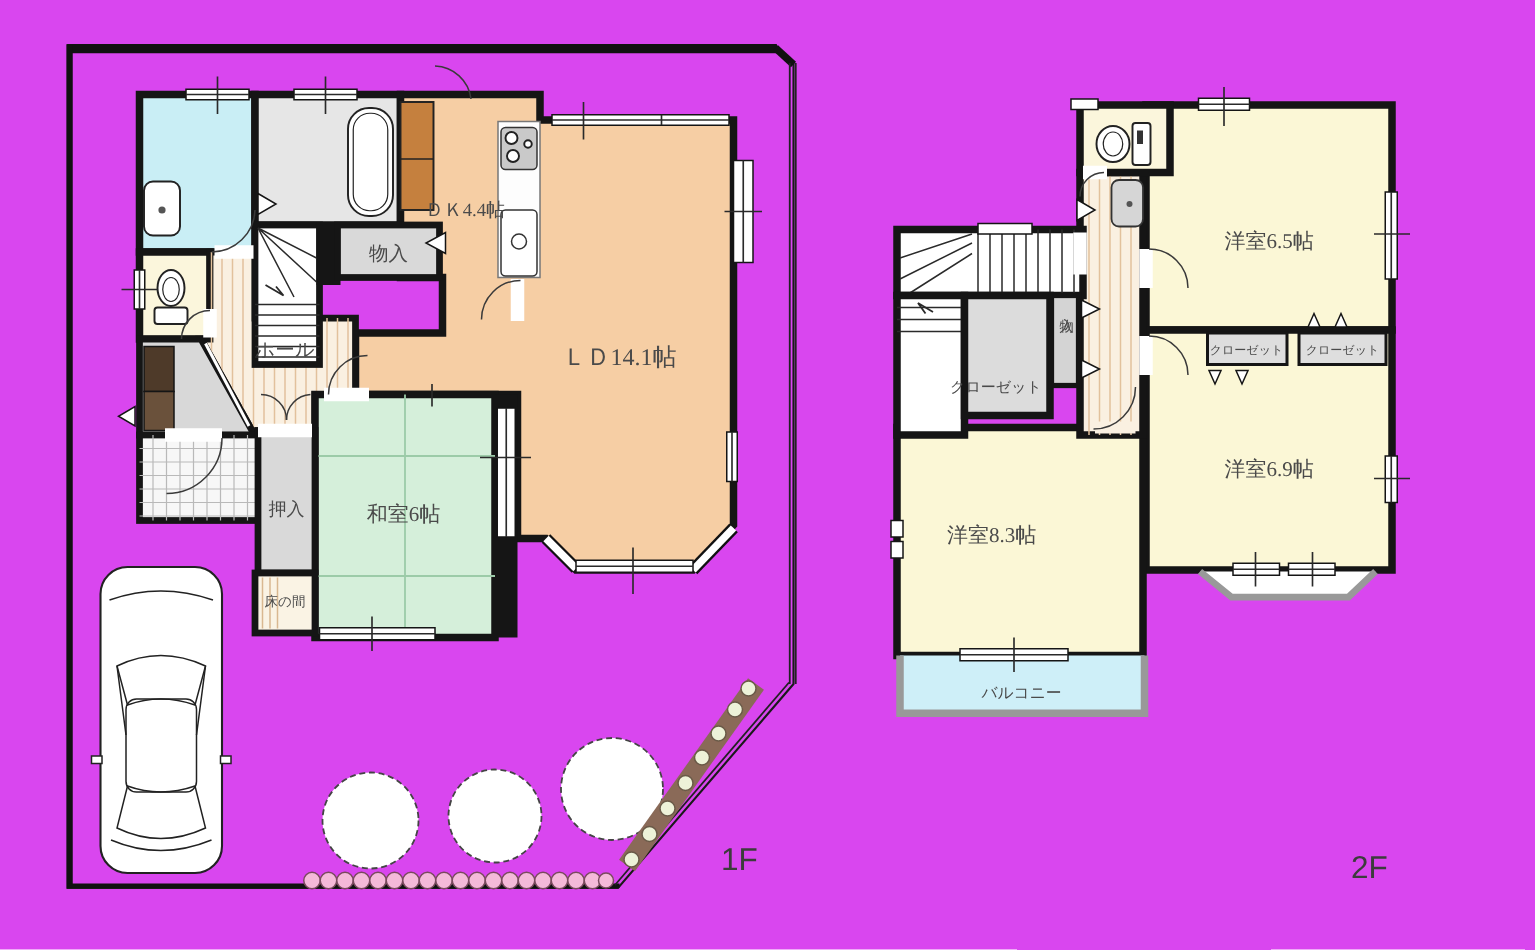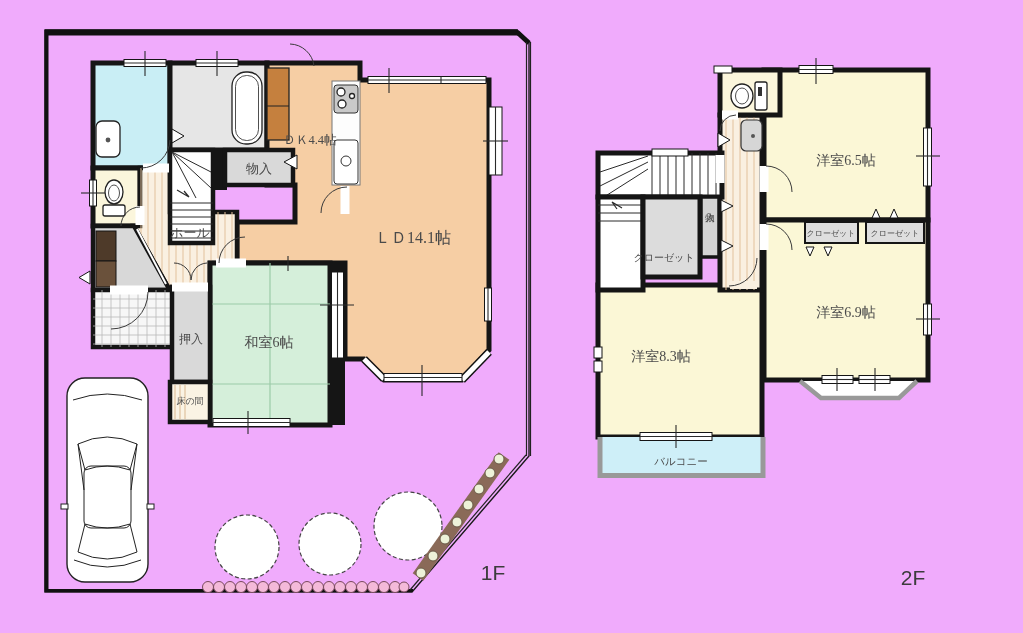--- a/index.html
+++ b/index.html
@@ -1,16 +1,16 @@
 <!DOCTYPE html>
 <html><head>
 <meta charset="utf-8">
 <style>
   html,body{margin:0;padding:0;background:#fff;}
-  .canvas{width:1023px;height:633px;position:relative;background:#f0abfc;}
+  .canvas{width:1023px;height:633px;position:relative;background:#d946ef;}
   svg{display:block;}
   .lbl{font-family:"Liberation Serif","DejaVu Serif",serif;fill:#4a4a4a;}
   .flbl{font-family:"Liberation Sans","DejaVu Sans",sans-serif;fill:#3c3c3c;font-size:21px;}
   .thin{stroke:#2a2a2a;stroke-width:1.1;fill:none;}
   .win{fill:#ffffff;stroke:#151515;stroke-width:1;}
   .arc{fill:none;stroke:#3a3a3a;stroke-width:1;}
   .tri{fill:#ffffff;stroke:#151515;stroke-width:1;}
   .fix{fill:#ffffff;stroke:#222222;stroke-width:1.3;}
 </style>
 </head>

